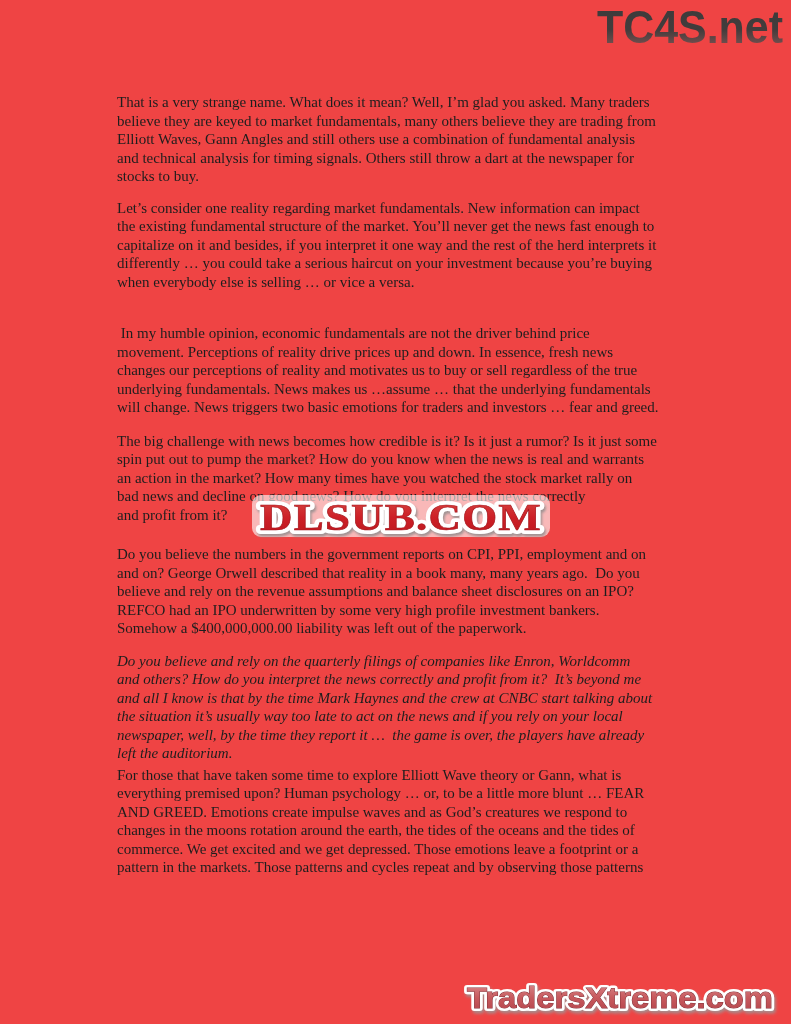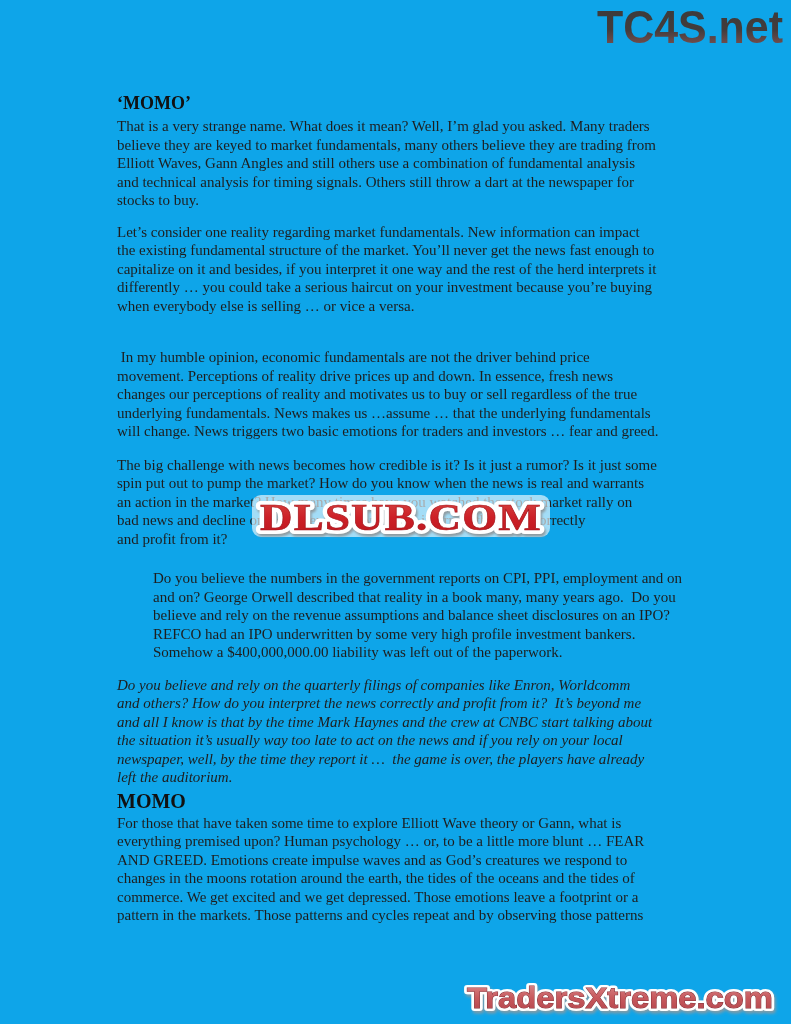--- a/index.html
+++ b/index.html
@@ -4,21 +4,21 @@
 <style>
   html, body { margin: 0; padding: 0; }
   body {
     width: 791px; height: 1024px;
     background: #ffffff;
     font-family: "Liberation Serif", serif;
   }
   .page {
     position: relative;
     width: 791px; height: 1024px;
-    background: #0ea5e9;
+    background: #ef4444;
     overflow: hidden;
   }
   .doc-body {
     position: absolute;
     left: 117px; top: 93px;
     width: 648px;
     color: #1e1e1e;
     font-size: 15px;
     line-height: 18.5px;
   }
@@ -34,21 +34,21 @@
   }
   .doc-h2 {
     font-family: "Liberation Serif", serif;
     font-size: 20px; line-height: 22px;
     font-weight: bold; color: #111111;
     margin: 0 0 2px 0;
   }
   p.p2 { margin-bottom: 33px; }
   p.p3 { margin-bottom: 15px; }  
   p.p4 { margin-bottom: 21px; }
-  p.p5 { margin-bottom: 14px; margin-left: 36px; }
+  p.p5 { margin-bottom: 14px; }
   p.p6 { margin-bottom: 3px; font-style: italic; }
   p.p7 { margin-bottom: 16px; font-family: Liberation Serif, serif; }
 
   .tc4s-logo   { position: absolute; left: 592px; top: 5px;   filter: blur(0.3px); }
   .dlsub-stamp { position: absolute; left: 242px; top: 486px; }
   .tx-logo     { position: absolute; left: 455px; top: 977px; }
 
   svg text { user-select: none; }
 </style>
 </head>
@@ -61,21 +61,20 @@
       <linearGradient id="tcGrad" x1="0" y1="0" x2="0" y2="1">
         <stop offset="0" stop-color="#3b3b3b"></stop>
         <stop offset="0.55" stop-color="#423c3c"></stop>
         <stop offset="1" stop-color="#8f5858"></stop>
       </linearGradient>
     </defs>
     <text x="98" y="38" text-anchor="middle" textLength="186" lengthAdjust="spacingAndGlyphs" font-family="Liberation Sans, sans-serif" font-size="46" font-weight="bold" fill="url(#tcGrad)">TC4S.net</text>
   </svg>
 
   <div class="doc-body">
-    <h1 class="doc-h1">‘MOMO’</h1>
     <p class="p1">That is a very strange name. What does it mean? Well, I’m glad you asked. Many traders
 believe they are keyed to market fundamentals, many others believe they are trading from
 Elliott Waves, Gann Angles and still others use a combination of fundamental analysis
 and technical analysis for timing signals. Others still throw a dart at the newspaper for
 stocks to buy.</p>
     <p class="p2">Let’s consider one reality regarding market fundamentals. New information can impact
 the existing fundamental structure of the market. You’ll never get the news fast enough to
 capitalize on it and besides, if you interpret it one way and the rest of the herd interprets it
 differently … you could take a serious haircut on your investment because you’re buying
 when everybody else is selling … or vice a versa.</p>
@@ -93,21 +92,20 @@
 and on? George Orwell described that reality in a book many, many years ago.  Do you
 believe and rely on the revenue assumptions and balance sheet disclosures on an IPO?
 REFCO had an IPO underwritten by some very high profile investment bankers.
 Somehow a $400,000,000.00 liability was left out of the paperwork.</p>
     <p class="p6">Do you believe and rely on the quarterly filings of companies like Enron, Worldcomm
 and others? How do you interpret the news correctly and profit from it?  It’s beyond me
 and all I know is that by the time Mark Haynes and the crew at CNBC start talking about
 the situation it’s usually way too late to act on the news and if you rely on your local
 newspaper, well, by the time they report it …  the game is over, the players have already
 left the auditorium.</p>
-    <h2 class="doc-h2">MOMO</h2>
     <p class="p7">For those that have taken some time to explore Elliott Wave theory or Gann, what is
 everything premised upon? Human psychology … or, to be a little more blunt … FEAR
 AND GREED. Emotions create impulse waves and as God’s creatures we respond to
 changes in the moons rotation around the earth, the tides of the oceans and the tides of
 commerce. We get excited and we get depressed. Those emotions leave a footprint or a
 pattern in the markets. Those patterns and cycles repeat and by observing those patterns</p>
   </div>
 
   <svg class="dlsub-stamp" width="320" height="64" viewBox="0 0 320 64">
     <defs>

